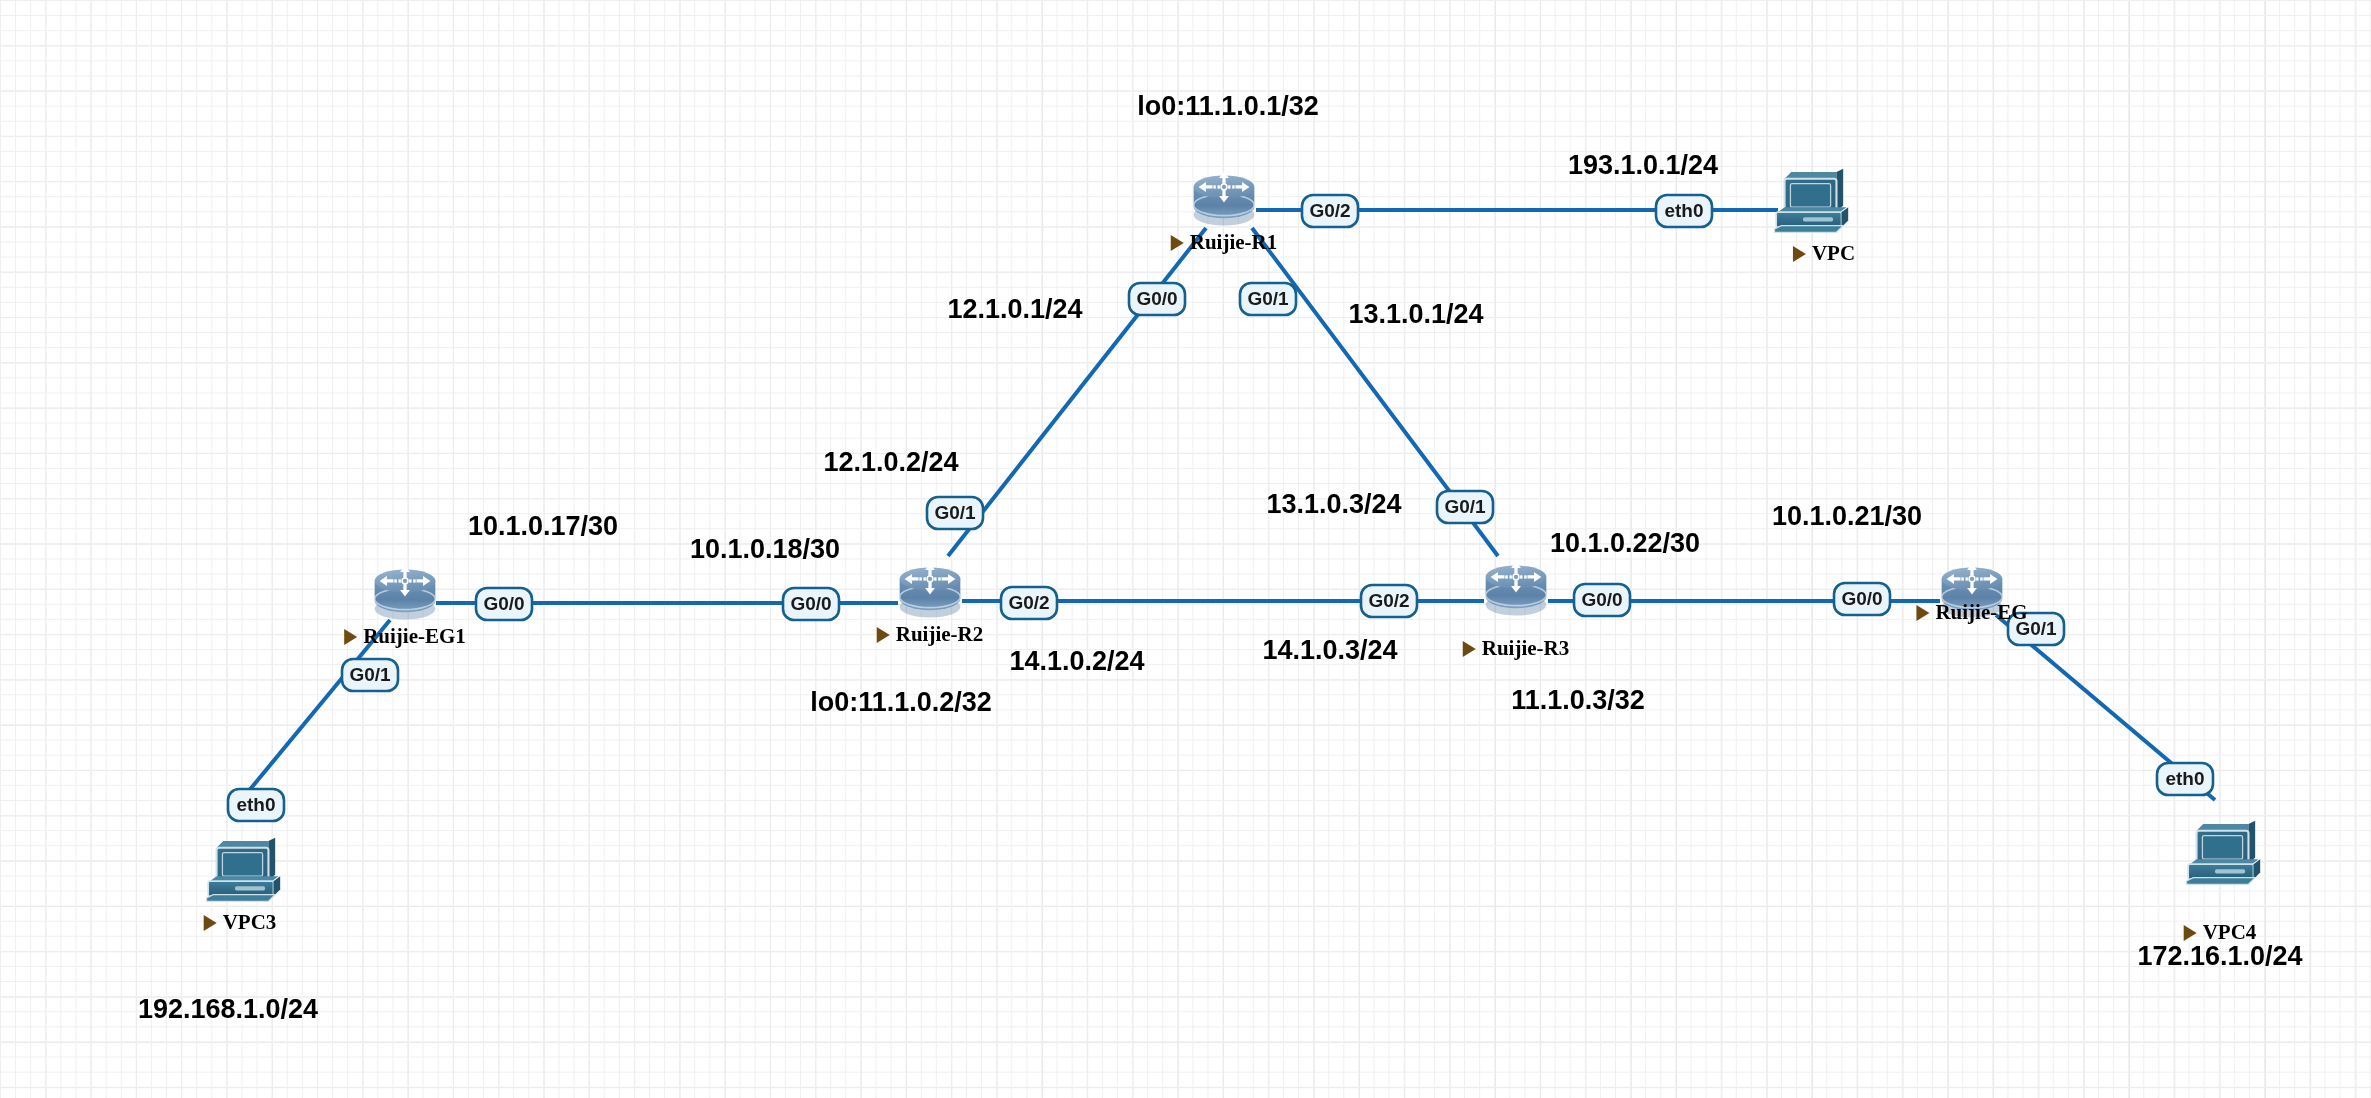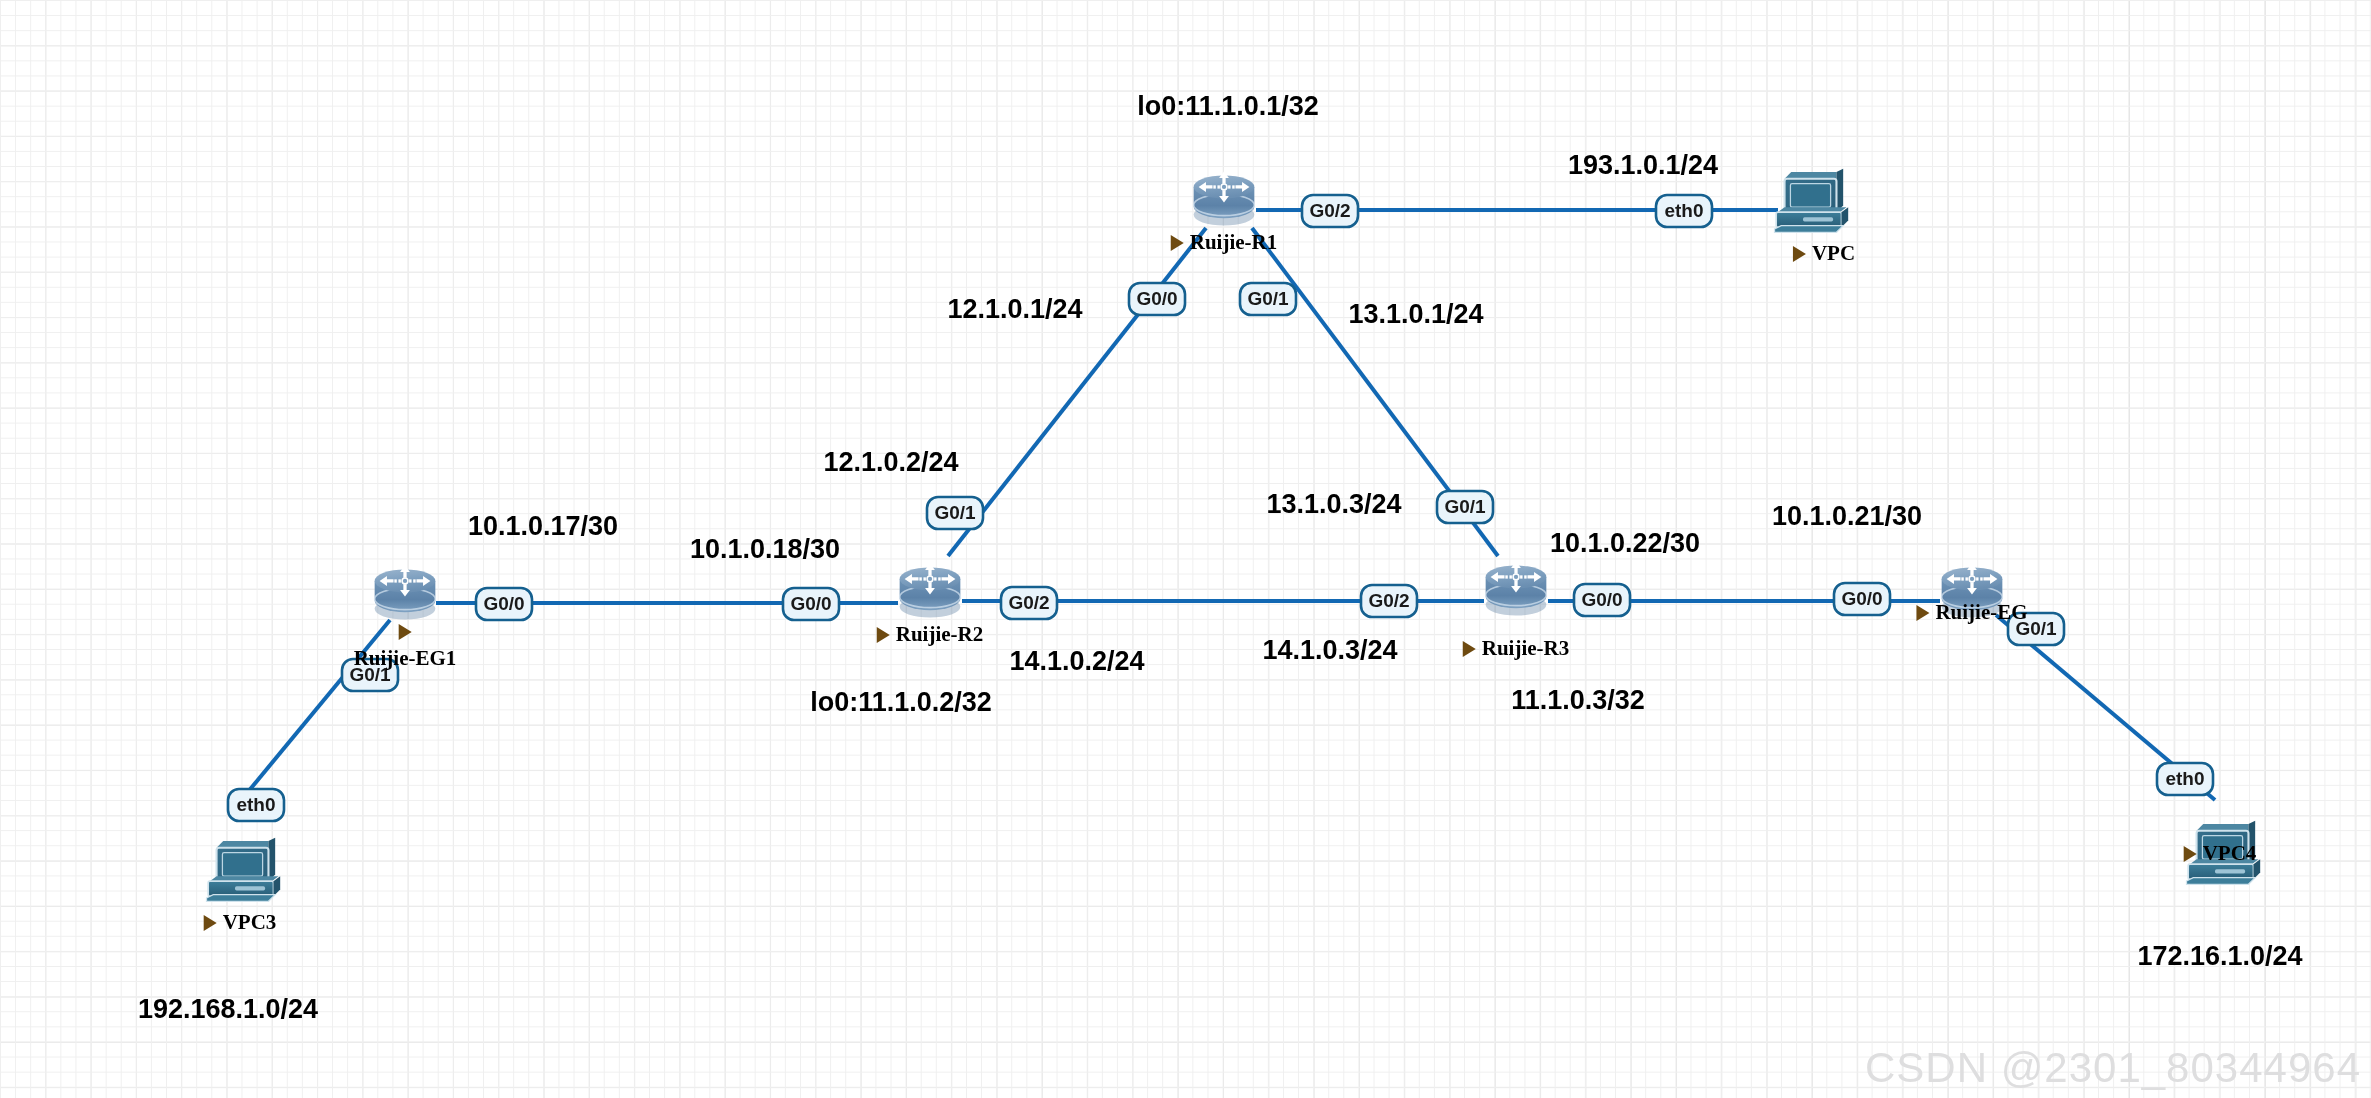--- a/index.html
+++ b/index.html
@@ -258,36 +258,35 @@
         <span class="node-label">Ruijie-R1</span>
       </div>
       <div class="node-caption" style="left: 930px; top: 622px;">
         <span class="tri"></span>
         <span class="node-label">Ruijie-R2</span>
       </div>
       <div class="node-caption" style="left: 1516px; top: 620px; margin-top: 16px;">
         <span class="tri"></span>
         <span class="node-label">Ruijie-R3</span>
       </div>
-      <div class="node-caption" style="left: 405px; top: 624px; flex-direction: column;">
+      <div class="node-caption" style="left: 405px; top: 624px;">
         <span class="tri"></span>
         <span class="node-label">Ruijie-EG1</span>
       </div>
       <div class="node-caption" style="left: 1972px; top: 600px;">
         <span class="tri"></span>
         <span class="node-label">Ruijie-EG</span>
       </div>
       <div class="node-caption" style="left: 1808px; top: 241px; padding-left: 32px;">
         <span class="tri"></span>
         <span class="node-label">VPC</span>
       </div>
       <div class="node-caption" style="left: 240px; top: 910px;">
         <span class="tri"></span>
         <span class="node-label">VPC3</span>
       </div>
-      <div class="node-caption" style="left: 2220px; top: 841px;">
+      <div class="node-caption" style="left: 2220px; top: 920px;">
         <span class="tri"></span>
         <span class="node-label">VPC4</span>
       </div>
     </div>
 
-  <div class="watermark">CSDN @2301_80344964</div>
 </div>
 
 </body></html>

